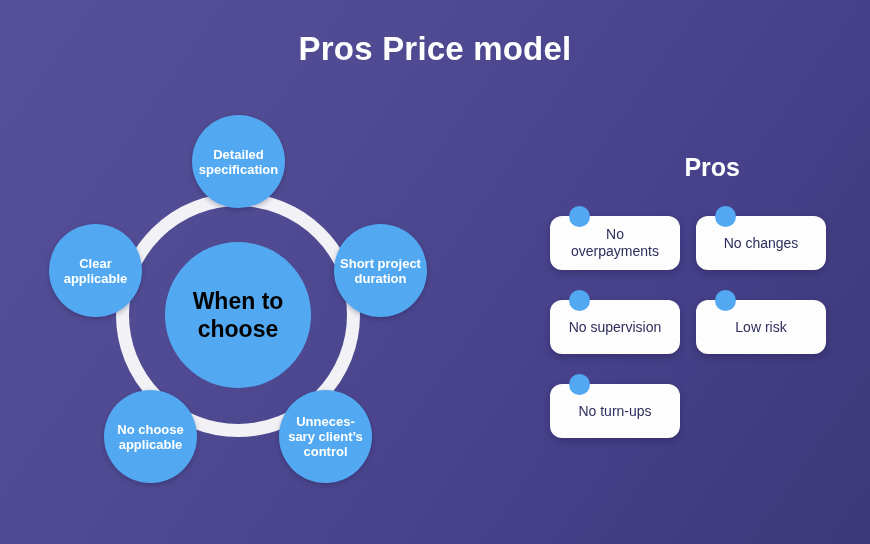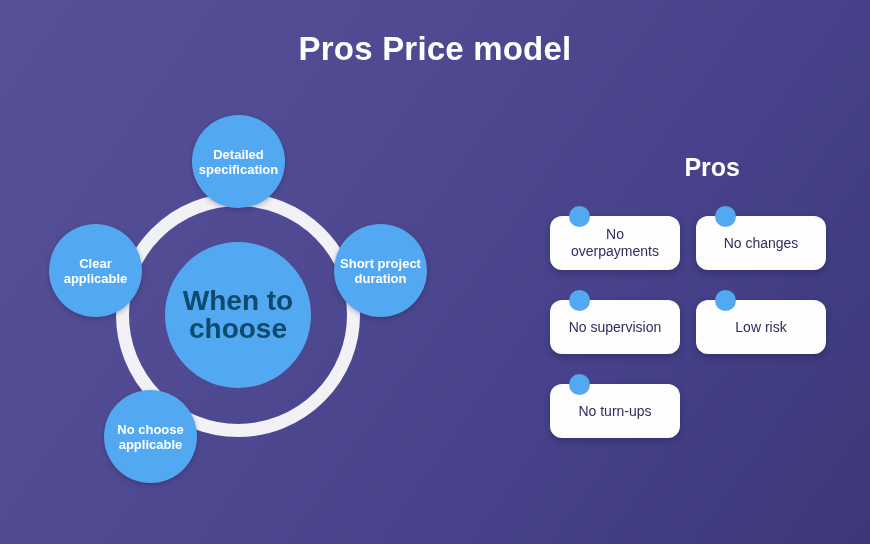--- a/index.html
+++ b/index.html
@@ -81,22 +81,22 @@
   #node-4 { left: 49px;  top: 224px; width: 93px; height: 93px; }   
 
   #node-center {
     position: absolute;
     left: 165px;
     top: 242px;
     width: 146px;
     height: 146px;
     border-radius: 50%;
     background: #52a9f2;
-    color: #0c4a6e;
-    font-size: 28px;
+    color: #000000;
+    font-size: 23px;
     font-weight: bold;
     line-height: 28px;
     text-align: center;
     display: flex;
     align-items: center;
     justify-content: center;
     box-sizing: border-box;
     padding: 6px;
   }
   #node-center span { display: block; width: 100%; }
@@ -175,20 +175,23 @@
   <div id="cycle">
     <div id="cycle-ring"></div>
   </div>
 
   <div class="node" id="node-0">
     <span>Detailed specification</span>
   </div>
   <div class="node" id="node-1">
     <span>Short project duration</span>
   </div>
+  <div class="node" id="node-2">
+    <span>Unneces-sary client’s control</span>
+  </div>
   <div class="node" id="node-3">
     <span>No choose applicable</span>
   </div>
   <div class="node" id="node-4">
     <span>Clear applicable</span>
   </div>
 
   <div id="node-center">
     <span>When to choose</span>
   </div>

